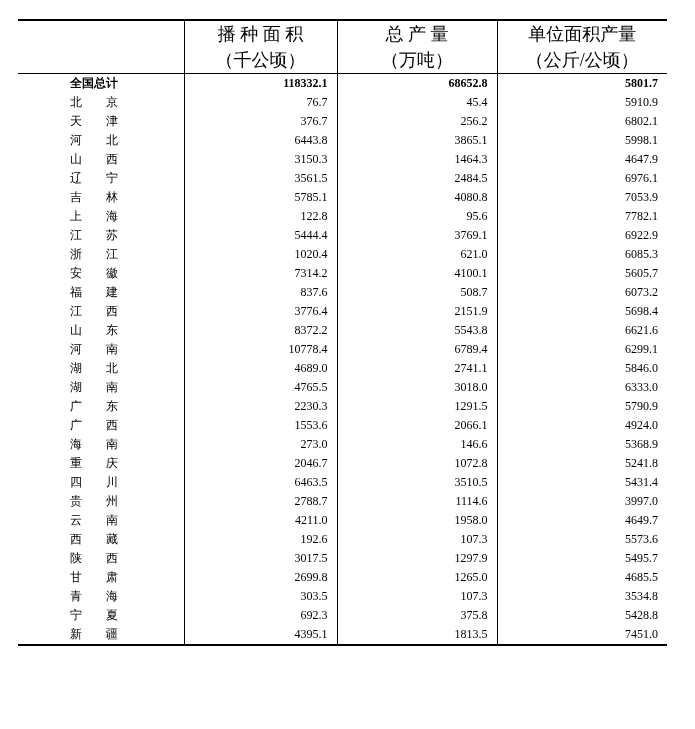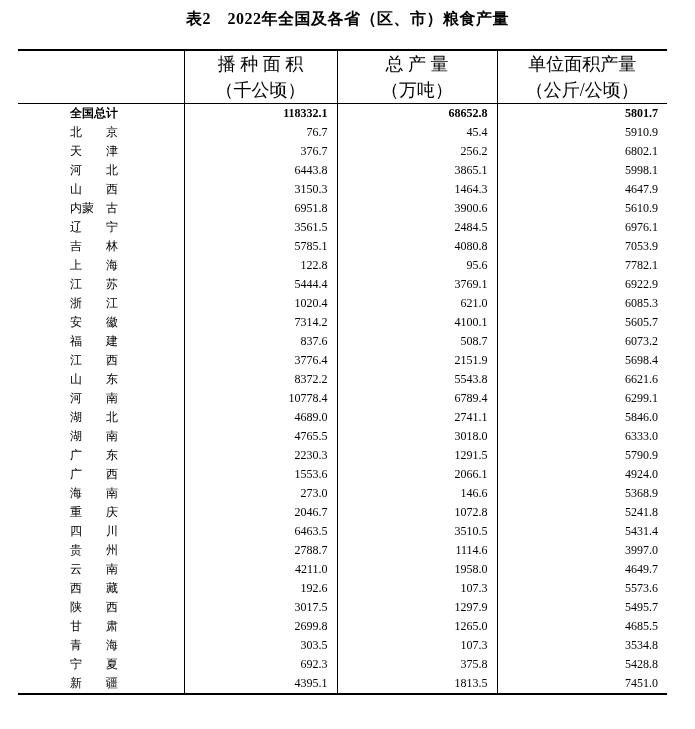--- a/index.html
+++ b/index.html
@@ -64,21 +64,20 @@
     font-size: 11.5px;
     font-style: italic;
     letter-spacing: 0.5px;
   }
 </style>
 </head>
 <body>
 
 <div class="page">
 
-  <div class="title">表2　2022年全国及各省（区、市）粮食产量</div>
 
   <table class="grain-table">
     <colgroup>
       <col class="c-region">
       <col class="c-sown">
       <col class="c-output">
       <col class="c-yield">
     </colgroup>
     <thead>
       <tr>
@@ -137,29 +136,20 @@
           <td class="label-cell v-div"><span class="label-justify">
               <span>山</span>
               <span>西</span>
             </span></td>
           <td class="num-cell v-div">3150.3</td>
           <td class="num-cell v-div">1464.3</td>
           <td class="num-cell">4647.9</td>
         </tr>
         <tr>
           <td class="label-cell v-div"><span class="label-justify">
-              <span>内蒙</span>
-              <span>古</span>
-            </span></td>
-          <td class="num-cell v-div">6951.8</td>
-          <td class="num-cell v-div">3900.6</td>
-          <td class="num-cell">5610.9</td>
-        </tr>
-        <tr>
-          <td class="label-cell v-div"><span class="label-justify">
               <span>辽</span>
               <span>宁</span>
             </span></td>
           <td class="num-cell v-div">3561.5</td>
           <td class="num-cell v-div">2484.5</td>
           <td class="num-cell">6976.1</td>
         </tr>
         <tr>
           <td class="label-cell v-div"><span class="label-justify">
               <span>吉</span>

